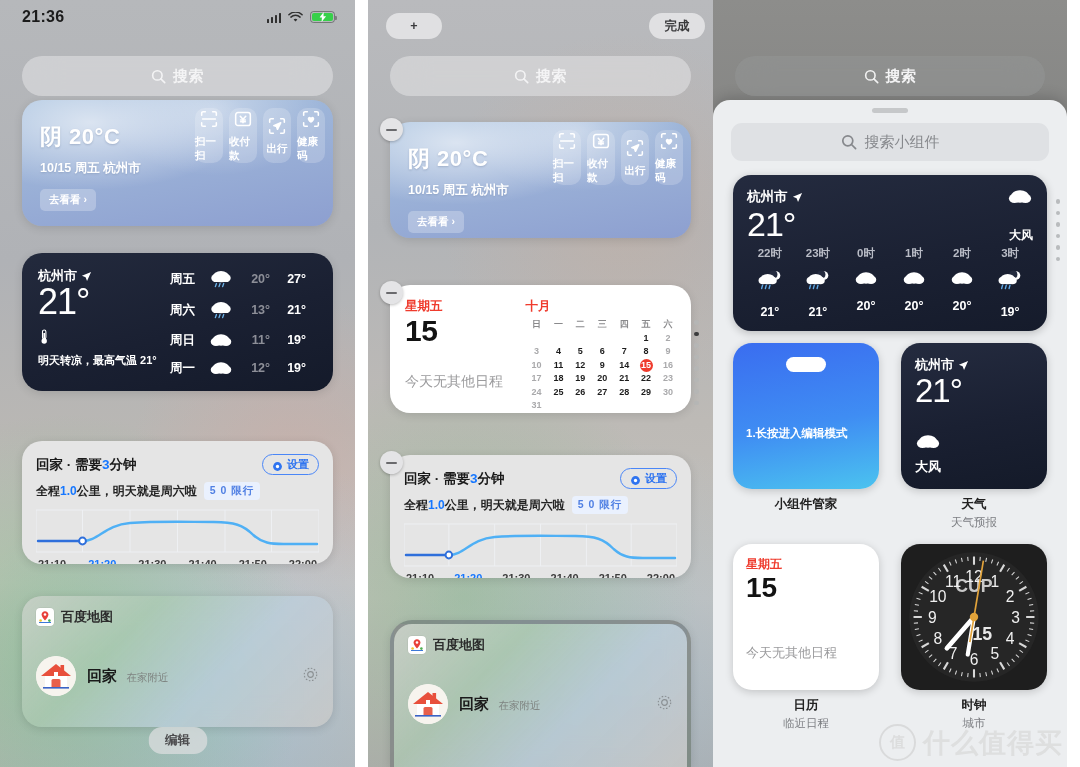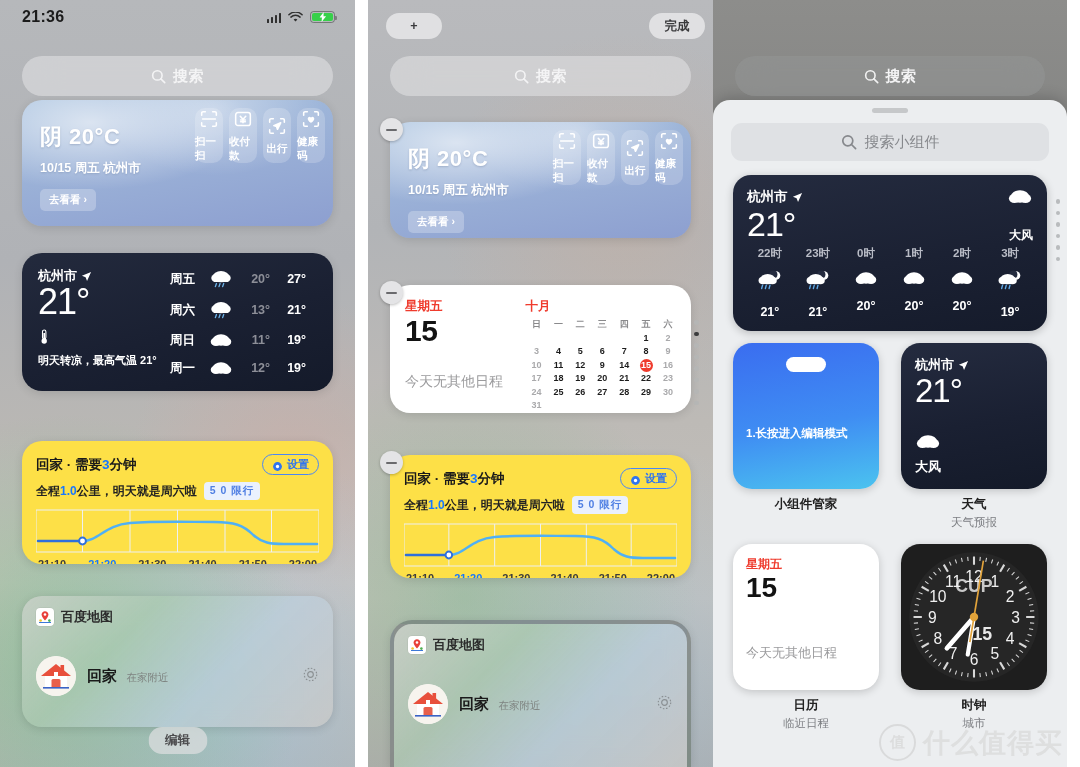--- a/index.html
+++ b/index.html
@@ -98,21 +98,21 @@
   .wx-big{font-size:36px;color:#fff;font-weight:300;line-height:1.05;margin-top:-2px;letter-spacing:-1px;}
   .wx-note{font-size:11px;color:#fff;line-height:1.35;margin-top:4px;font-weight:bold;}
   .wx-r{flex:1;display:flex;flex-direction:column;justify-content:space-between;padding:2px 0 2px 0;}
   .wx-row{display:flex;align-items:center;font-size:12.5px;color:#fff;font-weight:bold;}
   .wx-row .d{width:34px;}
   .wx-row .ic{width:34px;display:flex;justify-content:center;}
   .wx-row .lo{width:32px;text-align:right;color:#8d8f98;}
   .wx-row .hi{width:36px;text-align:right;}
 
   
-  .commute{background:#fde047;padding:13px 14px 16px;box-sizing:border-box;}
+  .commute{background:#e5e5e5;padding:13px 14px 16px;box-sizing:border-box;}
   .cm-top{display:flex;align-items:center;justify-content:space-between;}
   .cm-title{font-size:13.5px;color:#1a1a1a;font-weight:bold;}
   .cm-title em{font-style:normal;color:#1677ff;}
   .cm-set{display:flex;align-items:flex-end;gap:4px;border:1px solid #4a86f7;border-radius:11px;
     padding:2px 9px;font-size:11px;color:#2f74f0;font-weight:bold;}
   .cm-sub{font-size:12px;color:#222;margin-top:7px;font-weight:bold;display:flex;align-items:center;gap:7px;}
   .cm-sub em{font-style:normal;color:#1677ff;}
   .cm-tag{background:#eaf1fe;color:#4f7fe3;border-radius:4px;padding:2px 6px;font-size:10.5px;letter-spacing:1px;}
   .cm-chart{margin-top:9px;position:relative;height:44px;}
   .cm-chart svg{display:block;width:100%;height:44px;}

